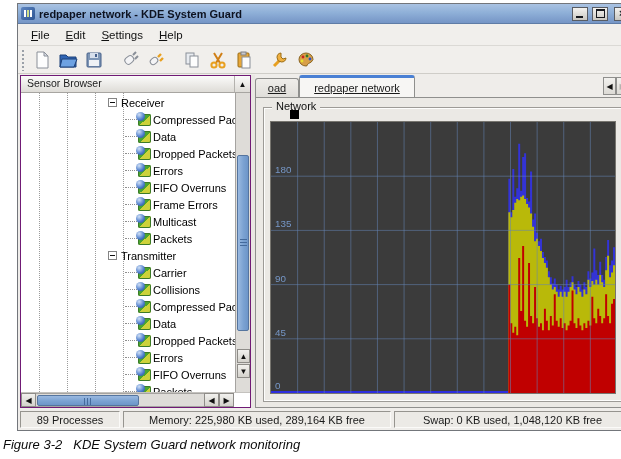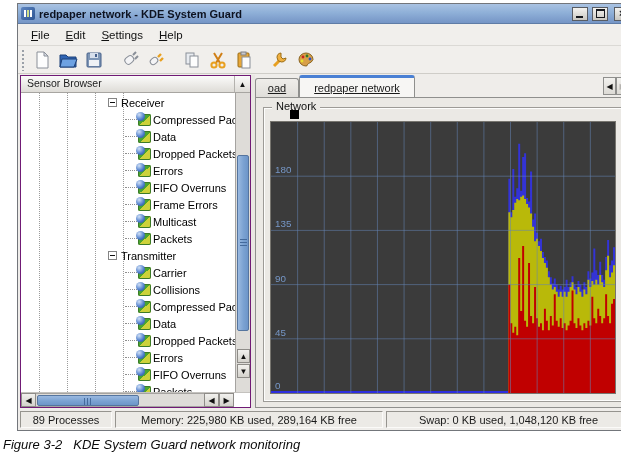--- a/index.html
+++ b/index.html
@@ -102,21 +102,21 @@
   #grouplabel { position:absolute; left:8px; top:-8px; background:#ebe9e5; padding:0 4px; font-size:11px; color:#111; }
   #labelblot { position:absolute; left:26px; top:2px; width:9px; height:9px; background:#000; }
   #plotframe { position:absolute; left:6px; right:6px; top:13px; bottom:7px; border:1px solid #77756f; background:#3b3b3b; }
   #plot { position:absolute; inset:0; width:100%; height:100%; }
 
   
   #statusbar { height:21px; flex:none; display:flex; gap:3px; padding:2px 2px 2px 2px; background:#efedea; }
   .statuscell { border:1px solid; border-color:#96948f #fbfaf8 #fbfaf8 #96948f; background:#eceae6;
                 font-size:11px; color:#1a1a1a; display:flex; align-items:center; justify-content:center;
                 white-space:nowrap; overflow:hidden; }
-  .statuscell.c0 { width:92px; flex:none; }
+  .statuscell.c0 { width:100px; flex:none; }
   .statuscell.c1 { width:268px; flex:none; }
   .statuscell.c2 { flex:1; }
 
   
   #caption { position:absolute; left:3px; top:437px; font-style:italic; font-size:13px; color:#0b0b0b; white-space:nowrap; }
   #caption .fig { margin-right:11px; }
 </style>
 </head>
 <body>
 

